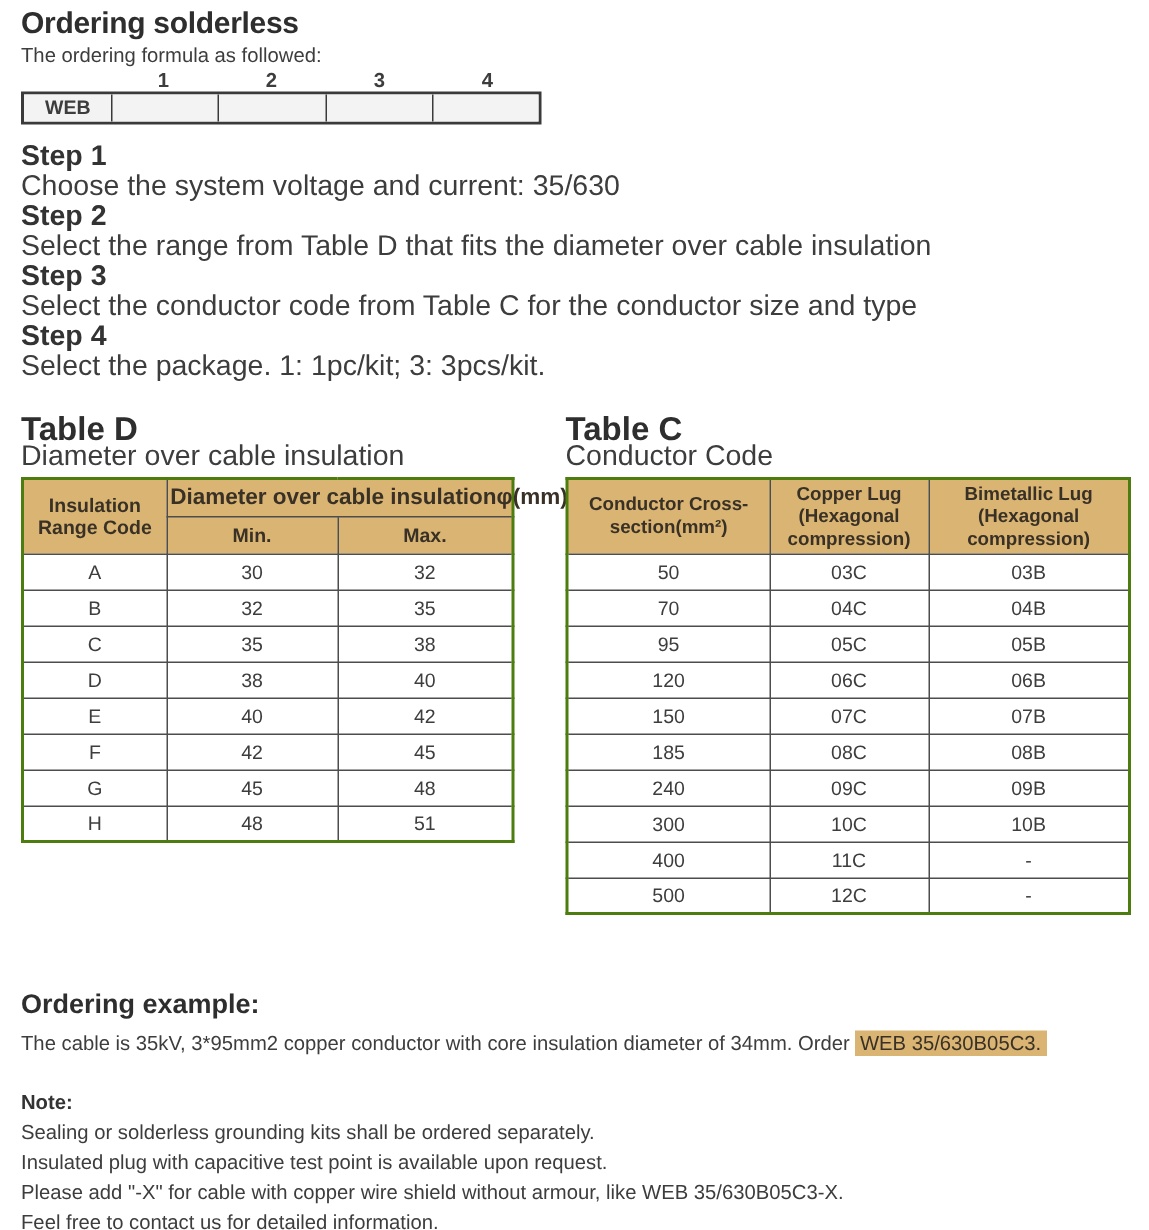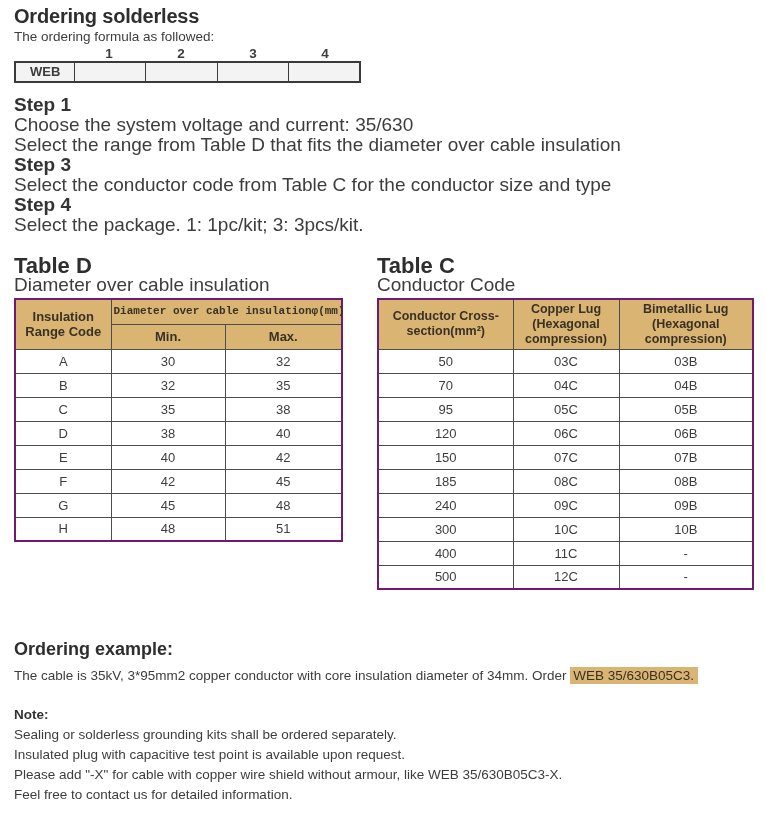--- a/index.html
+++ b/index.html
@@ -79,33 +79,33 @@
     font-size: 13px;
     table-layout: fixed;
     width: 100%;
   }
   table.data th, table.data td {
     border: 1px solid #4d4d4d;
     text-align: center;
     vertical-align: middle;
     padding: 0 2px;
   }
-  table.data { border: 2px solid #701a75; }
+  table.data { border: 2px solid #4d7c0f; }
   table.data thead th {
     background: #d9b472;
     color: #3a3126;
     font-weight: bold;
     line-height: 15px;
   }
   .tdblock thead tr { height: 25px; }
   .tdblock tbody tr { height: 24px; }
   .tdblock col.c1 { width: 96px; }
   .tdblock col.c2 { width: 114px; }
   .tdblock col.c3 { width: 117px; }
-  th.span-head { white-space: nowrap; font-size: 11px; font-family: Liberation Mono, monospace; }
+  th.span-head { white-space: nowrap; font-size: 15px; }
 
   .tcblock thead tr { height: 50px; }
   .tcblock tbody tr { height: 24px; }
   .tcblock col.c1 { width: 135px; }
   .tcblock col.c2 { width: 106px; }
   .tcblock col.c3 { width: 134px; }
   .tcblock thead th { font-size: 12.5px; line-height: 15px; }
 
   
   h2.example-title {
@@ -150,20 +150,21 @@
       <div class="f-cell"></div>
     </div>
   </div>
 
   <div class="steps">
     <div class="step">
       <div class="step-label">Step 1</div>
       <div class="step-text">Choose the system voltage and current: 35/630</div>
     </div>
     <div class="step">
+      <div class="step-label">Step 2</div>
       <div class="step-text">Select the range from Table D that fits the diameter over cable insulation</div>
     </div>
     <div class="step">
       <div class="step-label">Step 3</div>
       <div class="step-text">Select the conductor code from Table C for the conductor size and type</div>
     </div>
     <div class="step">
       <div class="step-label">Step 4</div>
       <div class="step-text">Select the package. 1: 1pc/kit; 3: 3pcs/kit.</div>
     </div>

